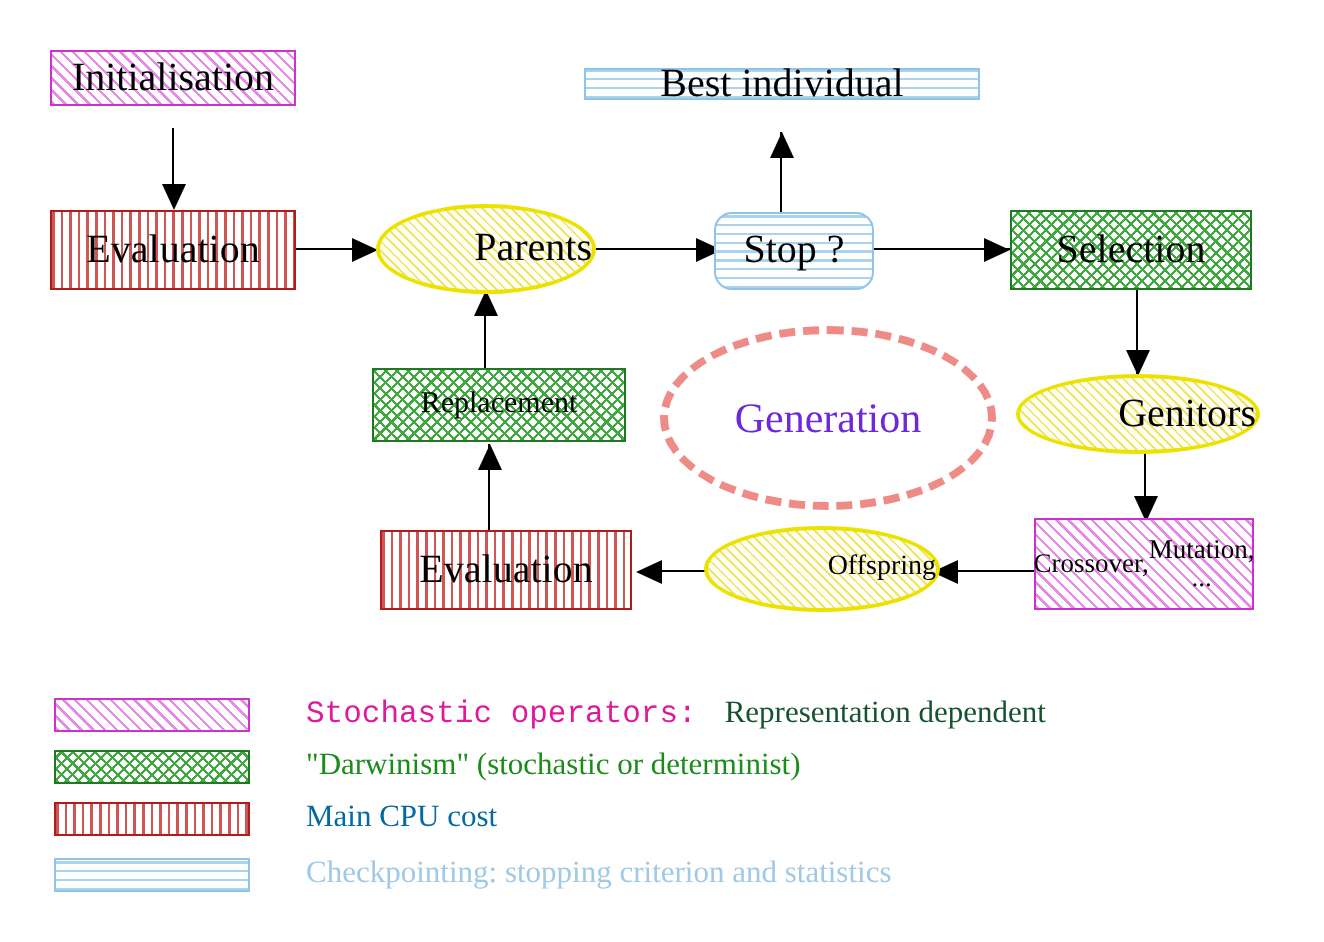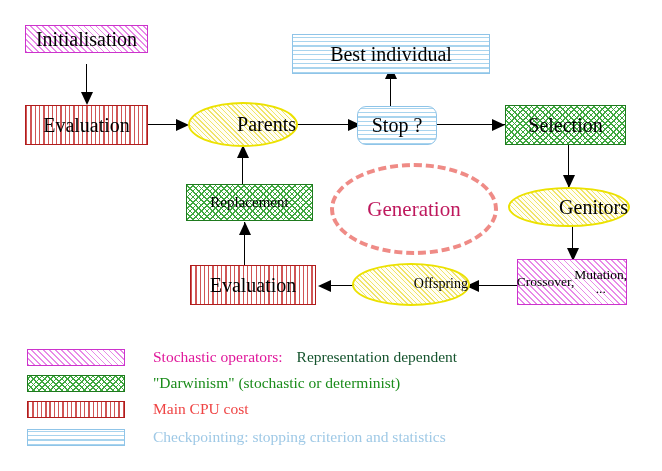--- a/index.html
+++ b/index.html
@@ -75,42 +75,42 @@
   
   .gen-ellipse {
     position: absolute;
     box-sizing: border-box;
     border: 4px dashed #ef8b86;
     border-radius: 50%;
     background: transparent;
     display: flex;
     align-items: center;
     justify-content: center;
-    color: #be185d;
+    color: #6d28d9;
     z-index: 1;
   }
 
   
   .edge { position: absolute; background: #000000; z-index: 2; }
   .edge-h { height: 1.4px; }
   .edge-v { width: 1.4px; }
   .arrow { position: absolute; width: 0; height: 0; z-index: 2; }
   .arrow-r { border-top: 6px solid transparent; border-bottom: 6px solid transparent; border-left: 13px solid #000000; }
   .arrow-l { border-top: 6px solid transparent; border-bottom: 6px solid transparent; border-right: 13px solid #000000; }
   .arrow-d { border-left: 6px solid transparent; border-right: 6px solid transparent; border-top: 13px solid #000000; }
   .arrow-u { border-left: 6px solid transparent; border-right: 6px solid transparent; border-bottom: 13px solid #000000; }
 
   
   .legend-row { position: absolute; display: flex; align-items: center; }
   .swatch { width: 98px; height: 17px; box-sizing: border-box; }
   .legend-text { margin-left: 28px; white-space: nowrap; font-size: 15.5px; }
-  .lt-magenta { color: #e0189b; }
+  .lt-magenta { color: #e0189b; font-family: Liberation Mono, monospace; }
   .lt-gold    { color: #14532d; text-align: center; }
   .lt-green   { color: #1a8c1a; }
-  .lt-red     { color: #ef4444; }
+  .lt-red     { color: #0369a1; }
   .lt-blue    { color: #9fc9e6; }
 </style>
 </head>
 <body>
 
 <div id="canvas">
 
   <div class="edge edge-v" style="left:86px; top:64px; height:30px;"></div>
   <div class="arrow arrow-d" style="left:80.5px; top:92px;"></div>
 
@@ -153,21 +153,21 @@
   </div>
 
   <div class="node fill-red" style="left:25px; top:105px; width:123px; height:40px; font-size:20px;">
     <span class="lbl">Evaluation</span>
   </div>
 
   <div class="node fill-yellow ellipse" style="left:188px; top:102px; width:110px; height:45px; font-size:20px;">
     <span class="lbl">Parents</span>
   </div>
 
-  <div class="node fill-blue" style="left:292px; top:34px; width:198px; height:40px; font-size:20px;">
+  <div class="node fill-blue" style="left:292px; top:34px; width:198px; height:16px; font-size:20px;">
     <span class="lbl">Best individual</span>
   </div>
 
   <div class="node fill-blue rounded" style="left:357px; top:106px; width:80px; height:39px; font-size:20px;">
     <span class="lbl">Stop ?</span>
   </div>
 
   <div class="node fill-green" style="left:505px; top:105px; width:121px; height:40px; font-size:20px;">
     <span class="lbl">Selection</span>
   </div>

